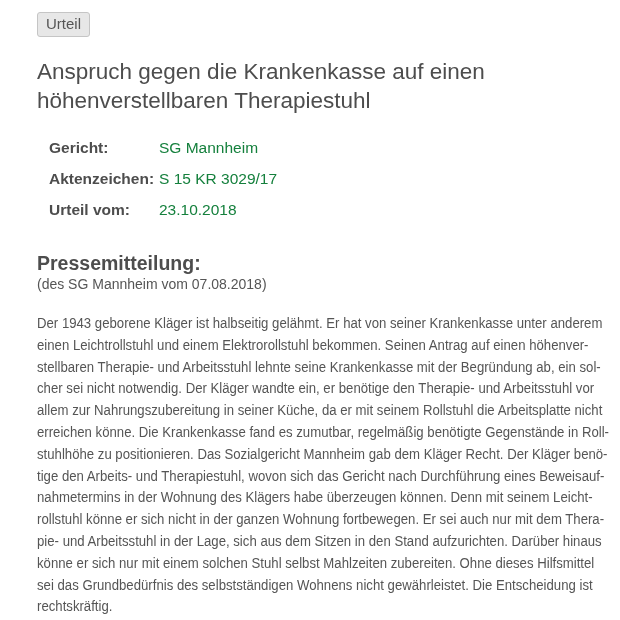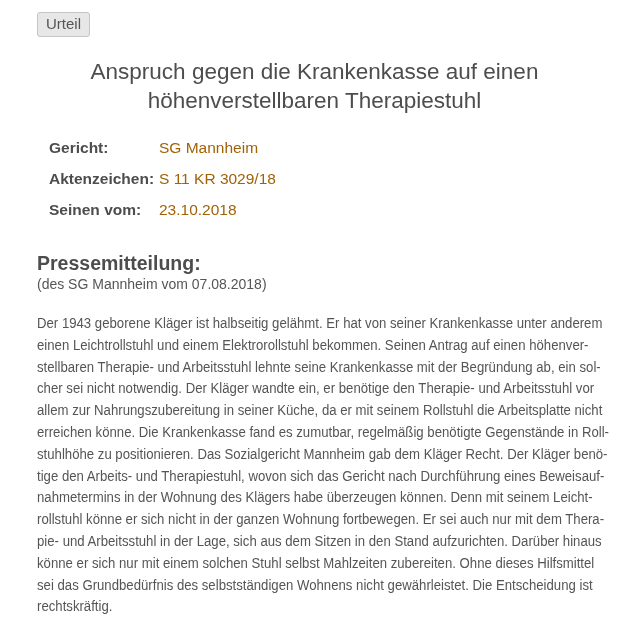--- a/index.html
+++ b/index.html
@@ -24,26 +24,25 @@
     line-height: 18px;
     color: #555555;
   }
   .title {
     margin: 20px 0 0 0;
     max-width: 555px;
     font-size: 22.5px;
     line-height: 29px;
     font-weight: 400;
     color: #4d4d4d;
-    text-align: center;
   }
   .meta { margin-top: 24px; font-size: 15.5px; }
   .meta-row { display: flex; align-items: baseline; height: 22px; margin-bottom: 9px; margin-left: 12px; }
   .meta-label { width: 110px; font-weight: 700; color: #4d4d4d; flex-shrink: 0; }
-  .meta-value { color: #a16207; }
+  .meta-value { color: #15803d; }
   .pm-heading {
     margin-top: 28px;
     font-size: 19.5px;
     font-weight: 700;
     color: #4d4d4d;
     line-height: 24px;
   }
   .pm-source { margin-top: 0; font-size: 14px; line-height: 18px; color: #555555; }
   .body-text {
     margin-top: 19px;
@@ -66,24 +65,24 @@
 
     <h1 class="title">Anspruch gegen die Krankenkasse auf einen höhenverstellbaren Therapiestuhl</h1>
 
     <div class="meta">
       <div class="meta-row">
         <div class="meta-label">Gericht:</div>
         <div class="meta-value">SG Mannheim</div>
       </div>
       <div class="meta-row">
         <div class="meta-label">Aktenzeichen:</div>
-        <div class="meta-value">S 11 KR 3029/18</div>
+        <div class="meta-value">S 15 KR 3029/17</div>
       </div>
       <div class="meta-row">
-        <div class="meta-label">Seinen vom:</div>
+        <div class="meta-label">Urteil vom:</div>
         <div class="meta-value">23.10.2018</div>
       </div>
     </div>
 
     <div class="pm-heading">Pressemitteilung:</div>
 
     <div class="pm-source">(des SG Mannheim vom 07.08.2018)</div>
 
     <div class="body-text">Der 1943 geborene Kläger ist halbseitig gelähmt. Er hat von seiner Krankenkasse unter anderem
 einen Leichtrollstuhl und einem Elektrorollstuhl bekommen. Seinen Antrag auf einen höhenver-

